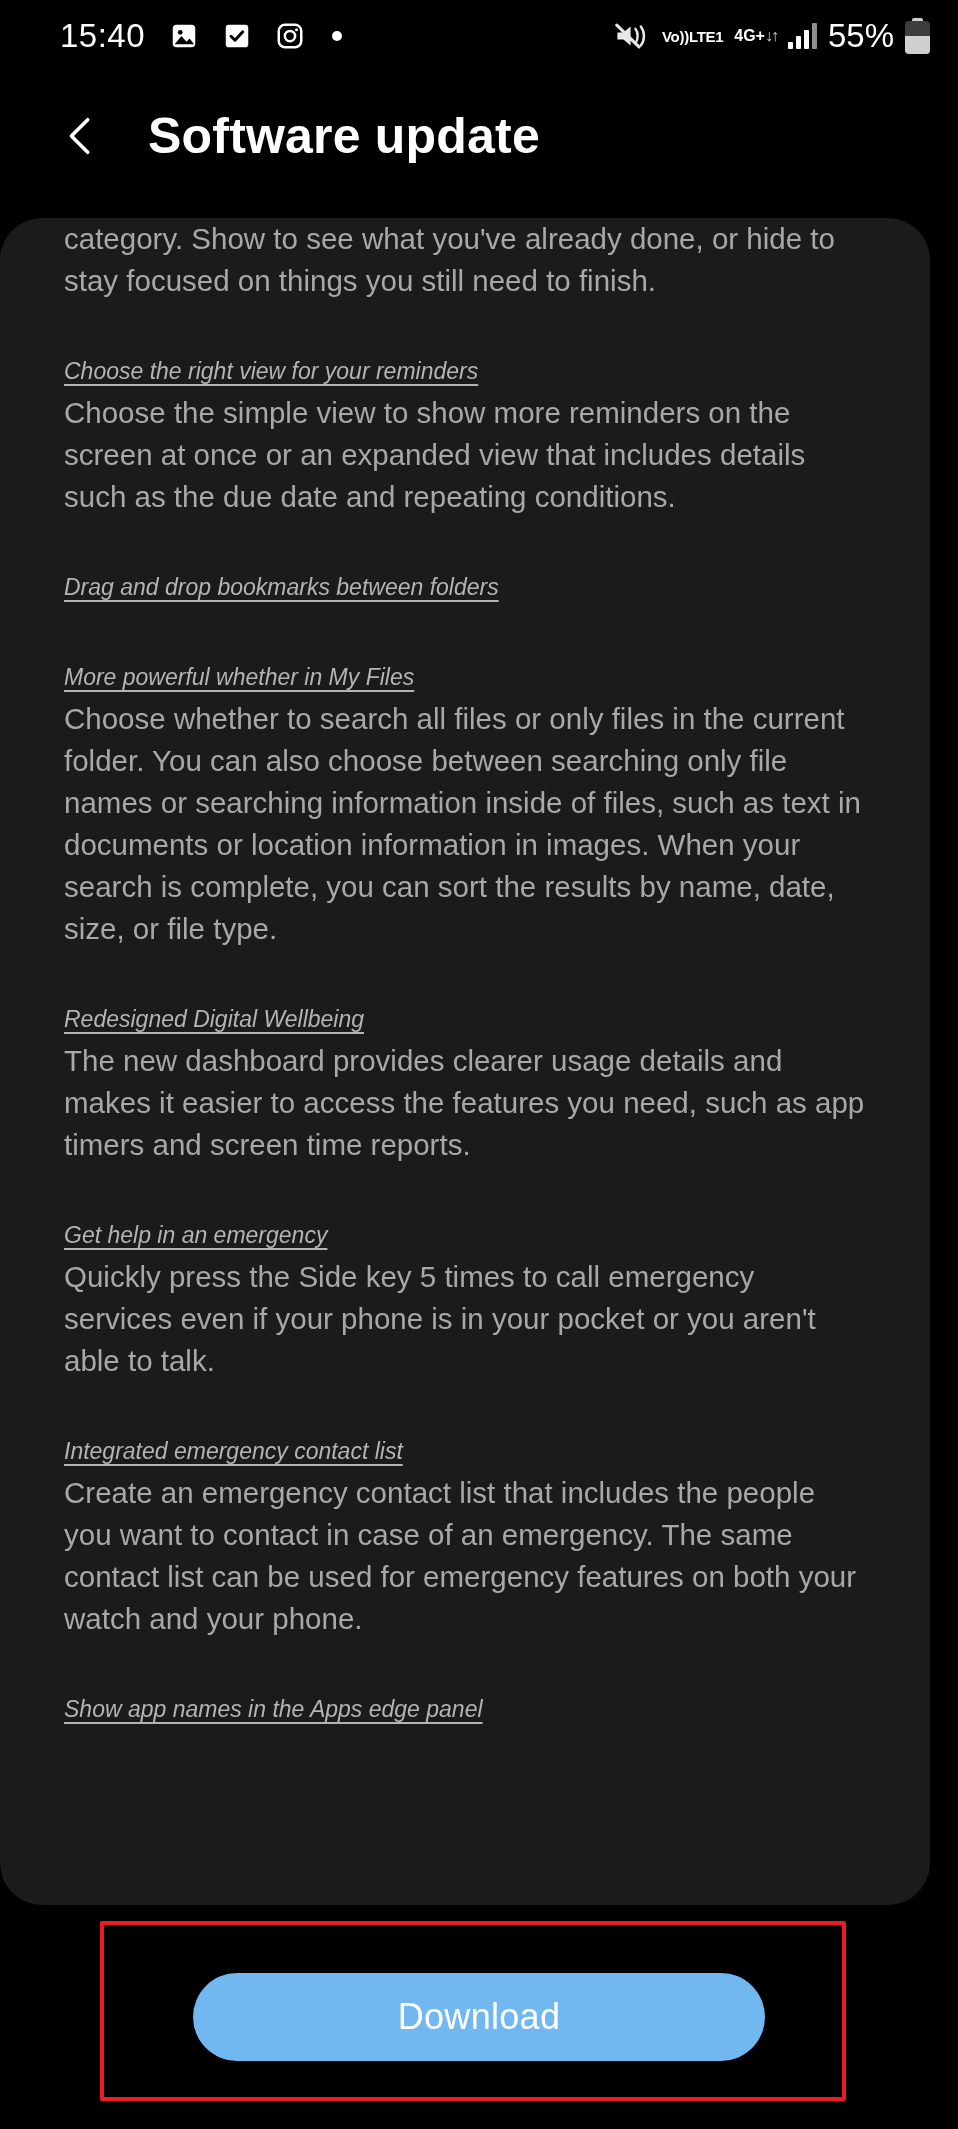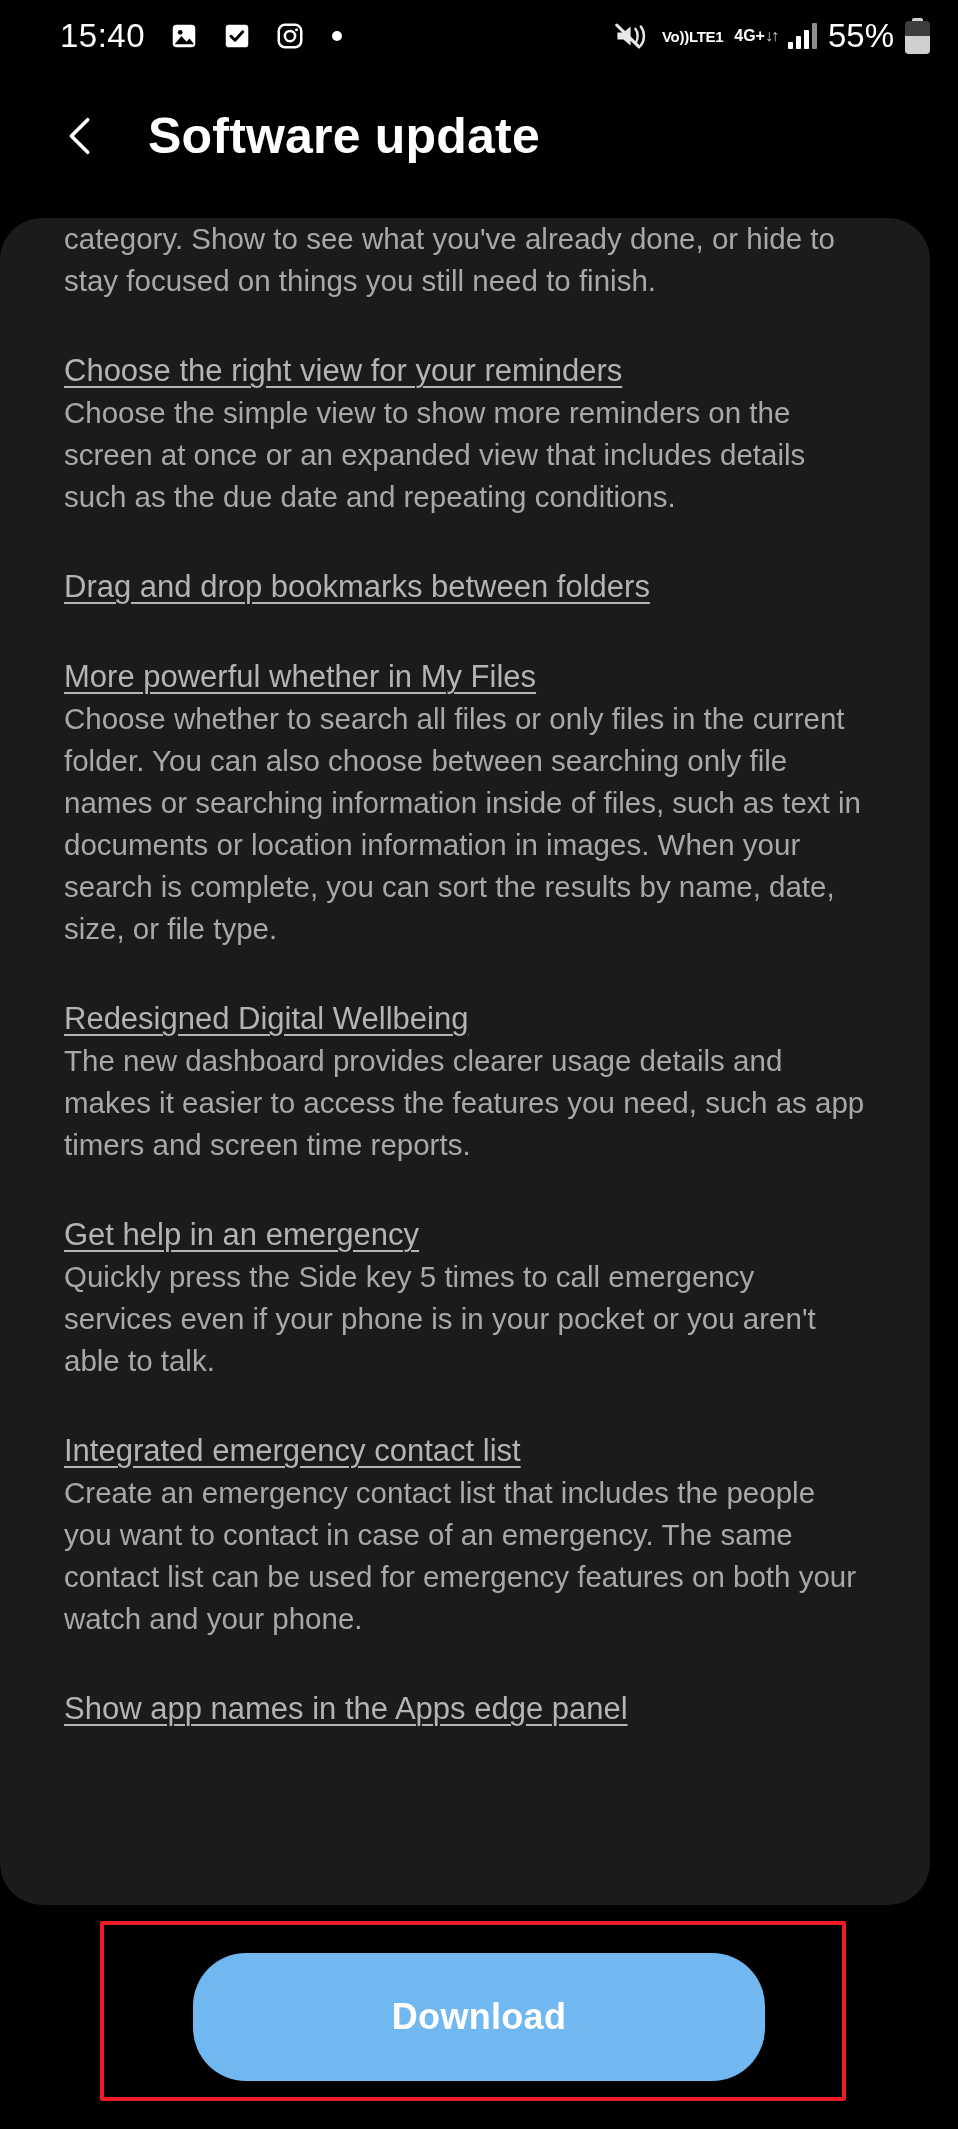--- a/index.html
+++ b/index.html
@@ -92,51 +92,52 @@
   .card-inner {
     position:absolute;
     left:0; right:0;
     top:-42px;               
     padding:0 64px 0 64px;
   }
   .sec { margin-bottom:0; }
   .sec + .sec { margin-top:48px; }
 
   .sec-title {
-    font-size:31px;
+    font-size:23px;
     line-height:42px;
     color:#b4b4b4;
     text-decoration:underline;
     text-underline-offset:5px;
     text-decoration-thickness:1.5px;
     white-space:nowrap;
+    font-style:italic;
   }
   .sec-body {
     font-size:29.5px;
     line-height:42px;
     color:#a8a8a8;
   }
 
   
   .bottom-bar {
     position:absolute;
     left:0; bottom:0;
     width:958px; height:224px;
     background:#000;
     display:flex; align-items:center; justify-content:center;
   }
   .download-btn {
-    width:572px; height:128px;
+    width:572px; height:88px;
     background:#71b7f0;
     border-radius:53px;
     border:none;
     display:flex; align-items:center; justify-content:center;
     color:#ffffff;
     font-size:36px;
-    font-weight:700;
+    font-weight:400;
     font-family:"Liberation Sans", sans-serif;
     cursor:pointer;
     letter-spacing:.3px;
   }
 
   
   .anno-box {
     position:absolute;
     left:100px; top:1921px;
     width:746px; height:180px;

